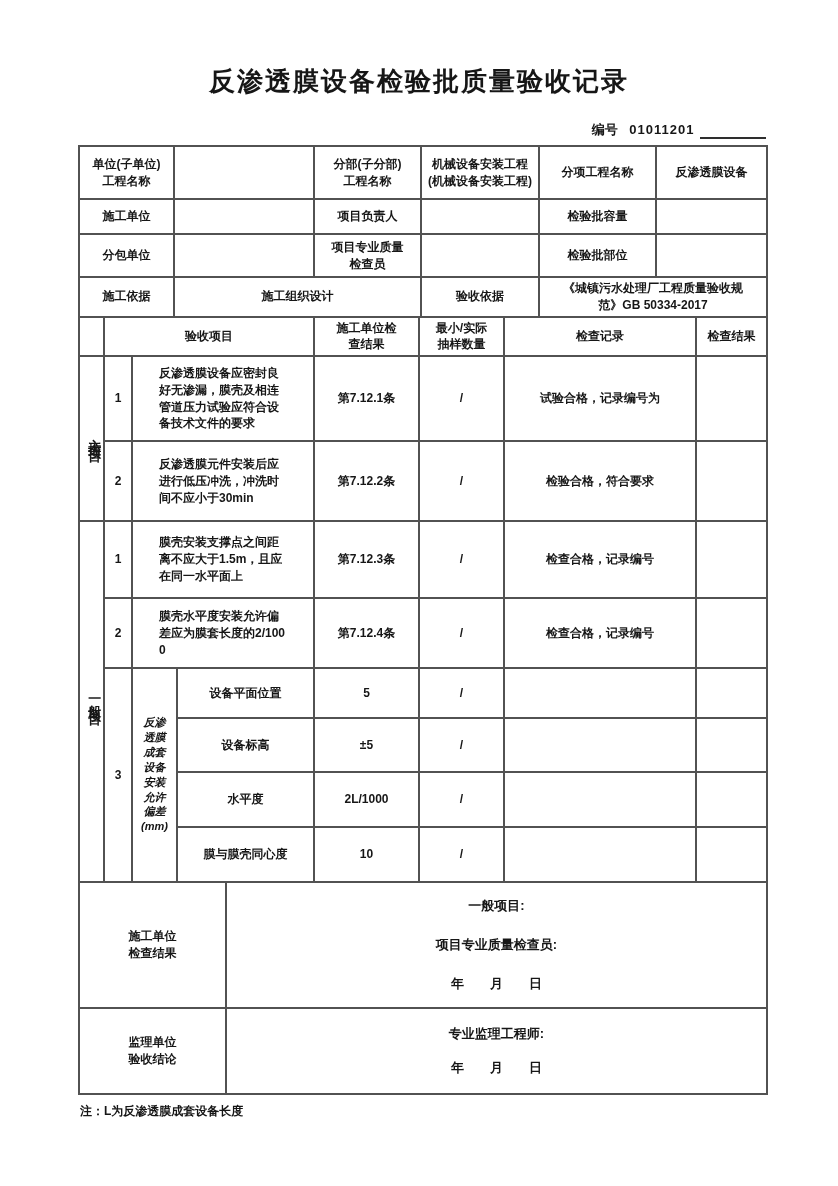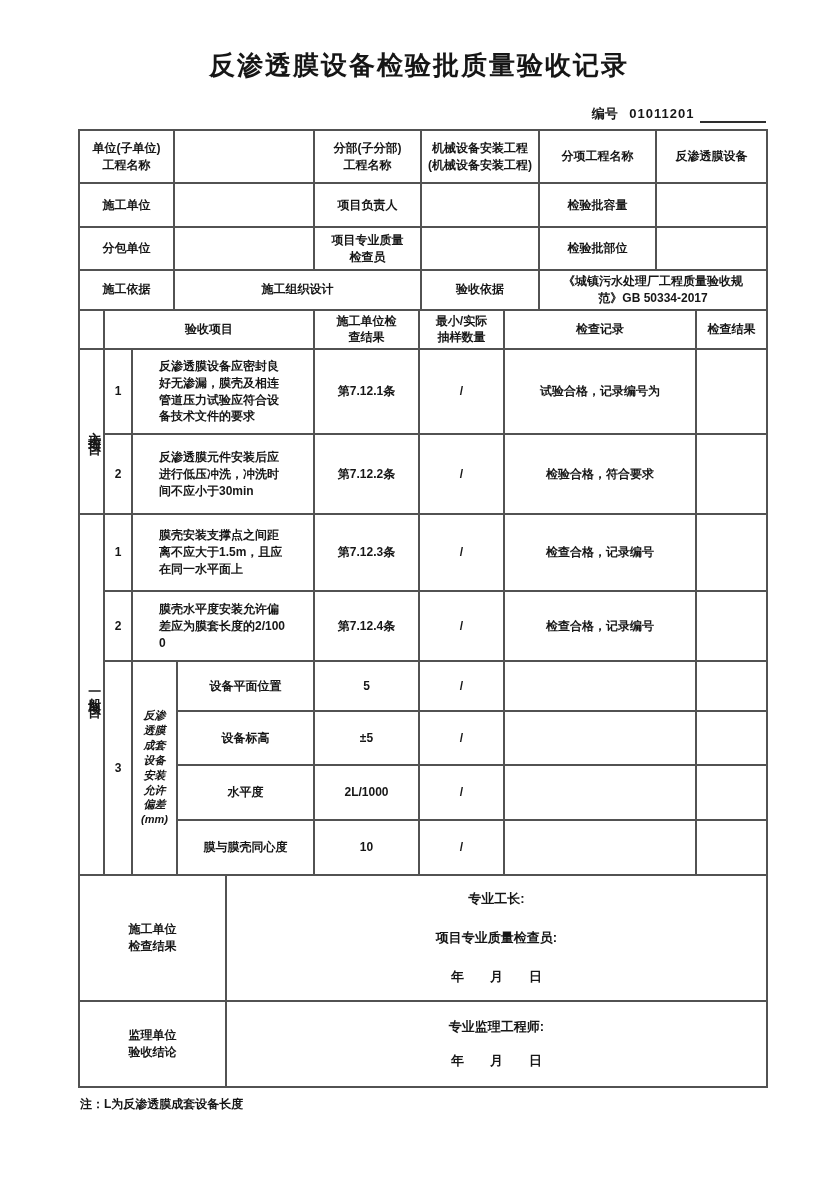--- a/index.html
+++ b/index.html
@@ -4,21 +4,21 @@
 <style>
   * { box-sizing: border-box; }
   html,body { margin:0; padding:0; }
   body {
     width:838px; height:1186px; background:#ffffff; color:#161616;
     font-family:"Liberation Sans","DejaVu Sans",sans-serif;
   }
   .page { position:relative; width:838px; height:1186px; overflow:hidden; }
 
   .form-title {
-    margin:0; padding-top:48px; text-align:center;
+    margin:0; padding-top:64px; text-align:center;
     font-size:26px; font-weight:700; letter-spacing:2px;
   }
   .doc-line {
     width:688px; margin:22px 0 6px 78px; text-align:right;
     font-size:13px; font-weight:700;
   }
   .doc-line .num { margin-left:8px; letter-spacing:1px; }
   .doc-line .uline {
     display:inline-block; width:66px; height:1em;
     border-bottom:2px solid #2e2e2e; vertical-align:bottom; margin-left:2px;
@@ -90,21 +90,21 @@
     </colgroup>
     <tbody>
         <tr style="height:53px">
       <td><span class="wrapbox w76">单位(子单位)工程名称</span></td>
       <td></td>
       <td><span class="wrapbox w76">分部(子分部)工程名称</span></td>
       <td>机械设备安装工程(机械设备安装工程)</td>
       <td>分项工程名称</td>
       <td>反渗透膜设备</td>
     </tr>
-    <tr style="height:44px">
+    <tr style="height:35px">
       <td>施工单位</td>
       <td></td>
       <td>项目负责人</td>
       <td></td>
       <td>检验批容量</td>
       <td></td>
     </tr>
     <tr style="height:43px">
       <td>分包单位</td>
       <td></td>
@@ -215,21 +215,21 @@
   <table class="form sign">
     <colgroup>
         <col style="width:147px">
         <col style="width:541px">
       </colgroup>
     <tbody>
         <tr style="height:126px">
       <td><span class="wrapbox" style="width:52px">施工单位检查结果</span></td>
       <td>
         <div class="sig-stack h3">
-          <div>专业工长:</div>
+          <div>一般项目:</div>
           <div>项目专业质量检查员:</div>
           <div>年　　月　　日</div>
         </div>
       </td>
     </tr>
     <tr style="height:86px">
       <td><span class="wrapbox" style="width:52px">监理单位验收结论</span></td>
       <td>
         <div class="sig-stack h2">
           <div>专业监理工程师:</div>

